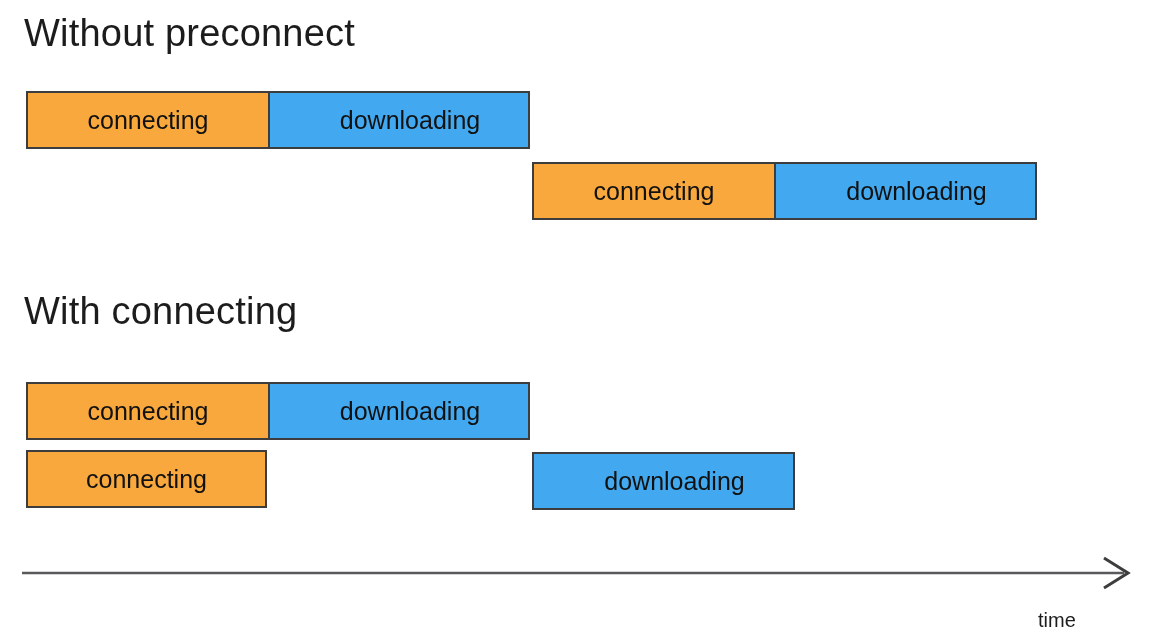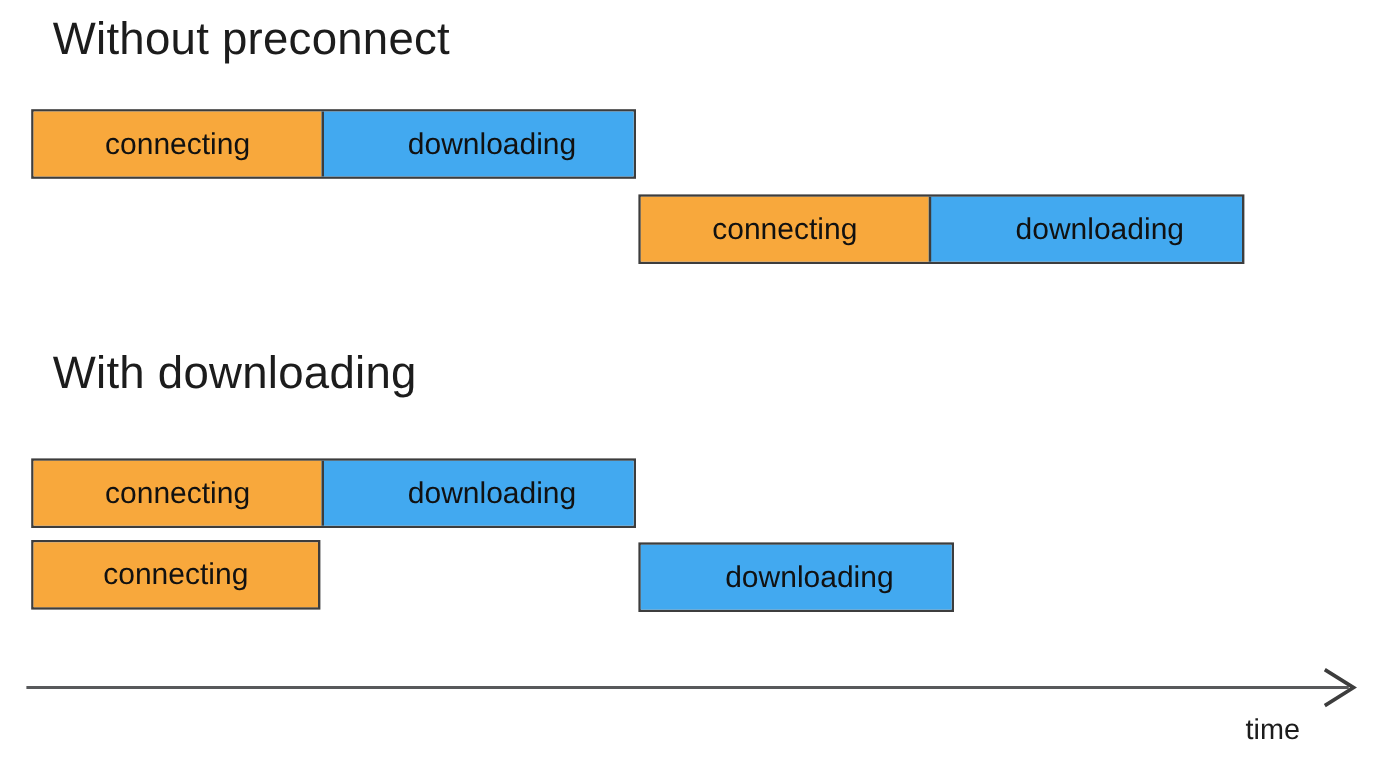--- a/index.html
+++ b/index.html
@@ -10,21 +10,21 @@
   }
   .canvas {
     position: relative;
     width: 1161px;
     height: 642px;
     background: #ffffff;
     overflow: hidden;
   }
   .heading {
     position: absolute;
-    left: 44px;
+    left: 24px;
     font-size: 38px;
     line-height: 1.15;
     color: var(--color-heading_text, #1c1c1c);
     letter-spacing: 0.2px;
     white-space: nowrap;
   }
   #heading-without { top: 12px; }
   #heading-with    { top: 290px; }
 
   .bar-row {
@@ -67,22 +67,22 @@
   .time-axis {
     position: absolute;
     left: 18px;
     top: 556px;
     width: 1125px;
     height: 36px;
   }
   .time-label {
     position: absolute;
     left: 1038px;
-    top: 595px;
-    font-size: 24px;
+    top: 609px;
+    font-size: 20px;
     color: var(--color-heading_text, #1c1c1c);
     white-space: nowrap;
   }
 </style>
 </head>
 <body>
 
 <div class="canvas">
 
   <div class="heading" id="heading-without">Without preconnect</div>
@@ -98,21 +98,21 @@
 
   <div class="bar-row" id="row-2">
     <div class="segment connecting">
       <span>connecting</span>
     </div>
     <div class="segment downloading">
       <span>downloading</span>
     </div>
   </div>
 
-  <div class="heading" id="heading-with">With downloading</div>
+  <div class="heading" id="heading-with">With connecting</div>
 
   <div class="bar-row" id="row-3">
     <div class="segment connecting">
       <span>connecting</span>
     </div>
     <div class="segment downloading">
       <span>downloading</span>
     </div>
   </div>
 

